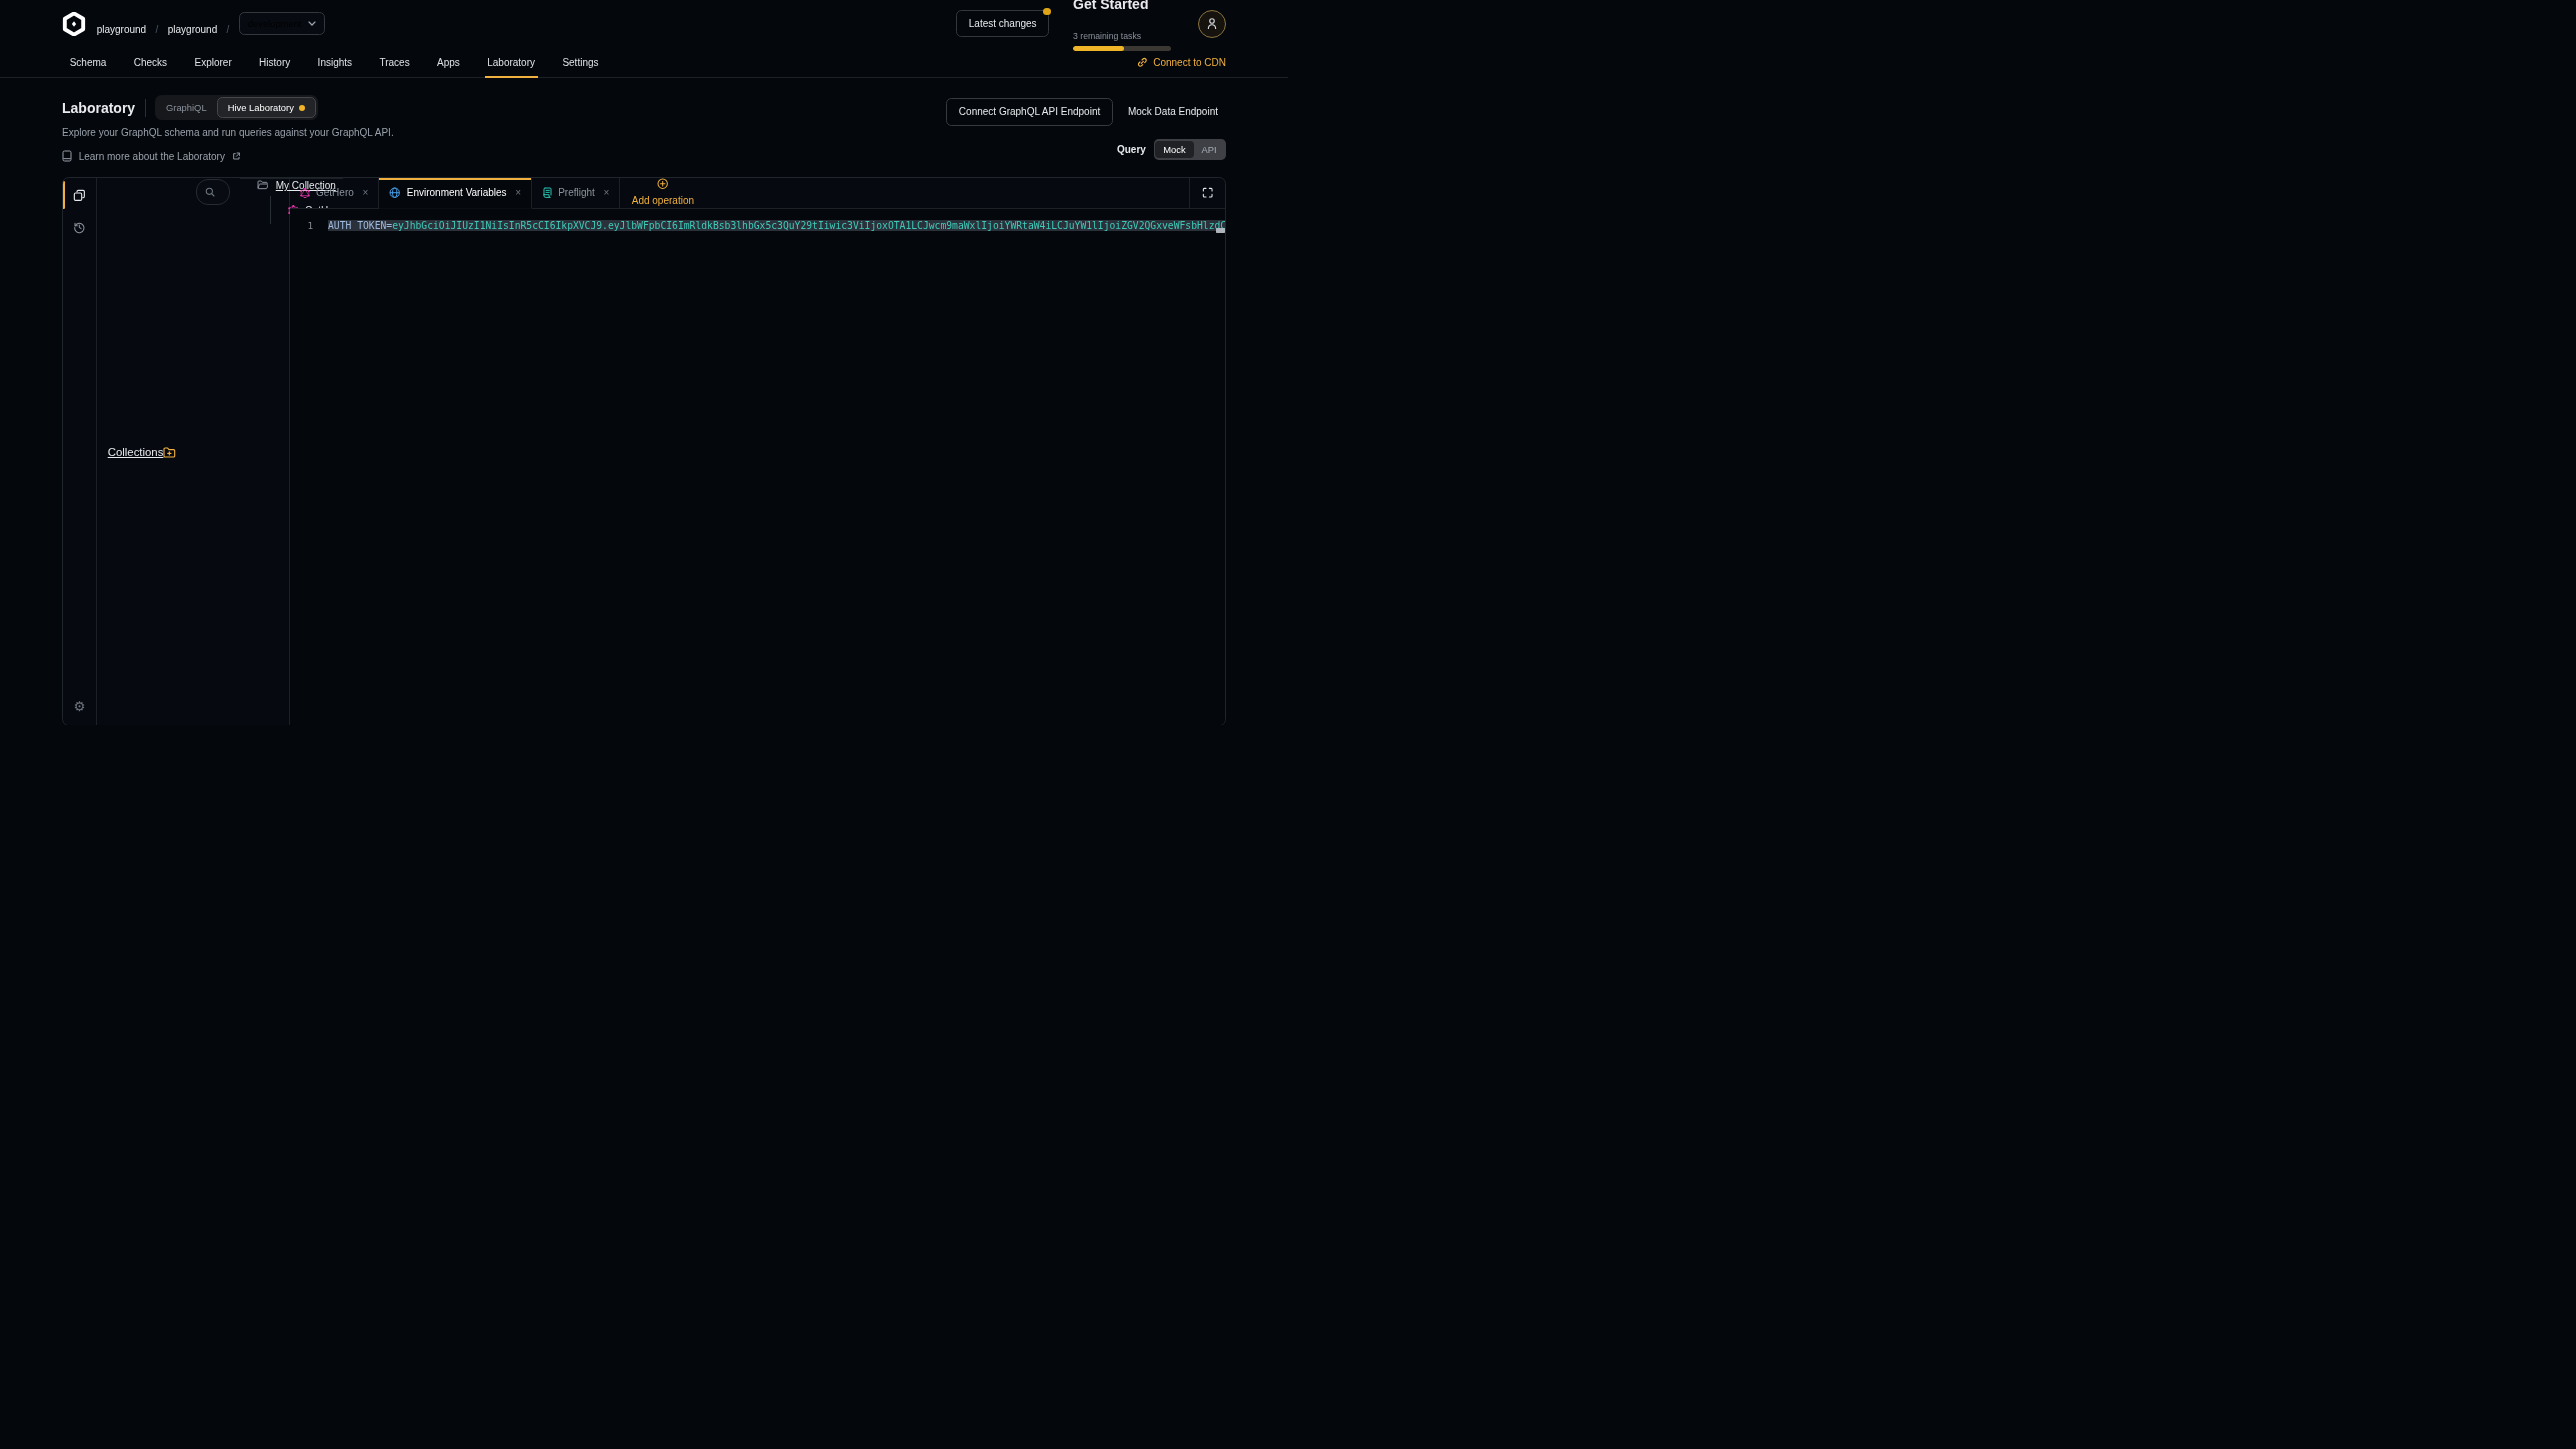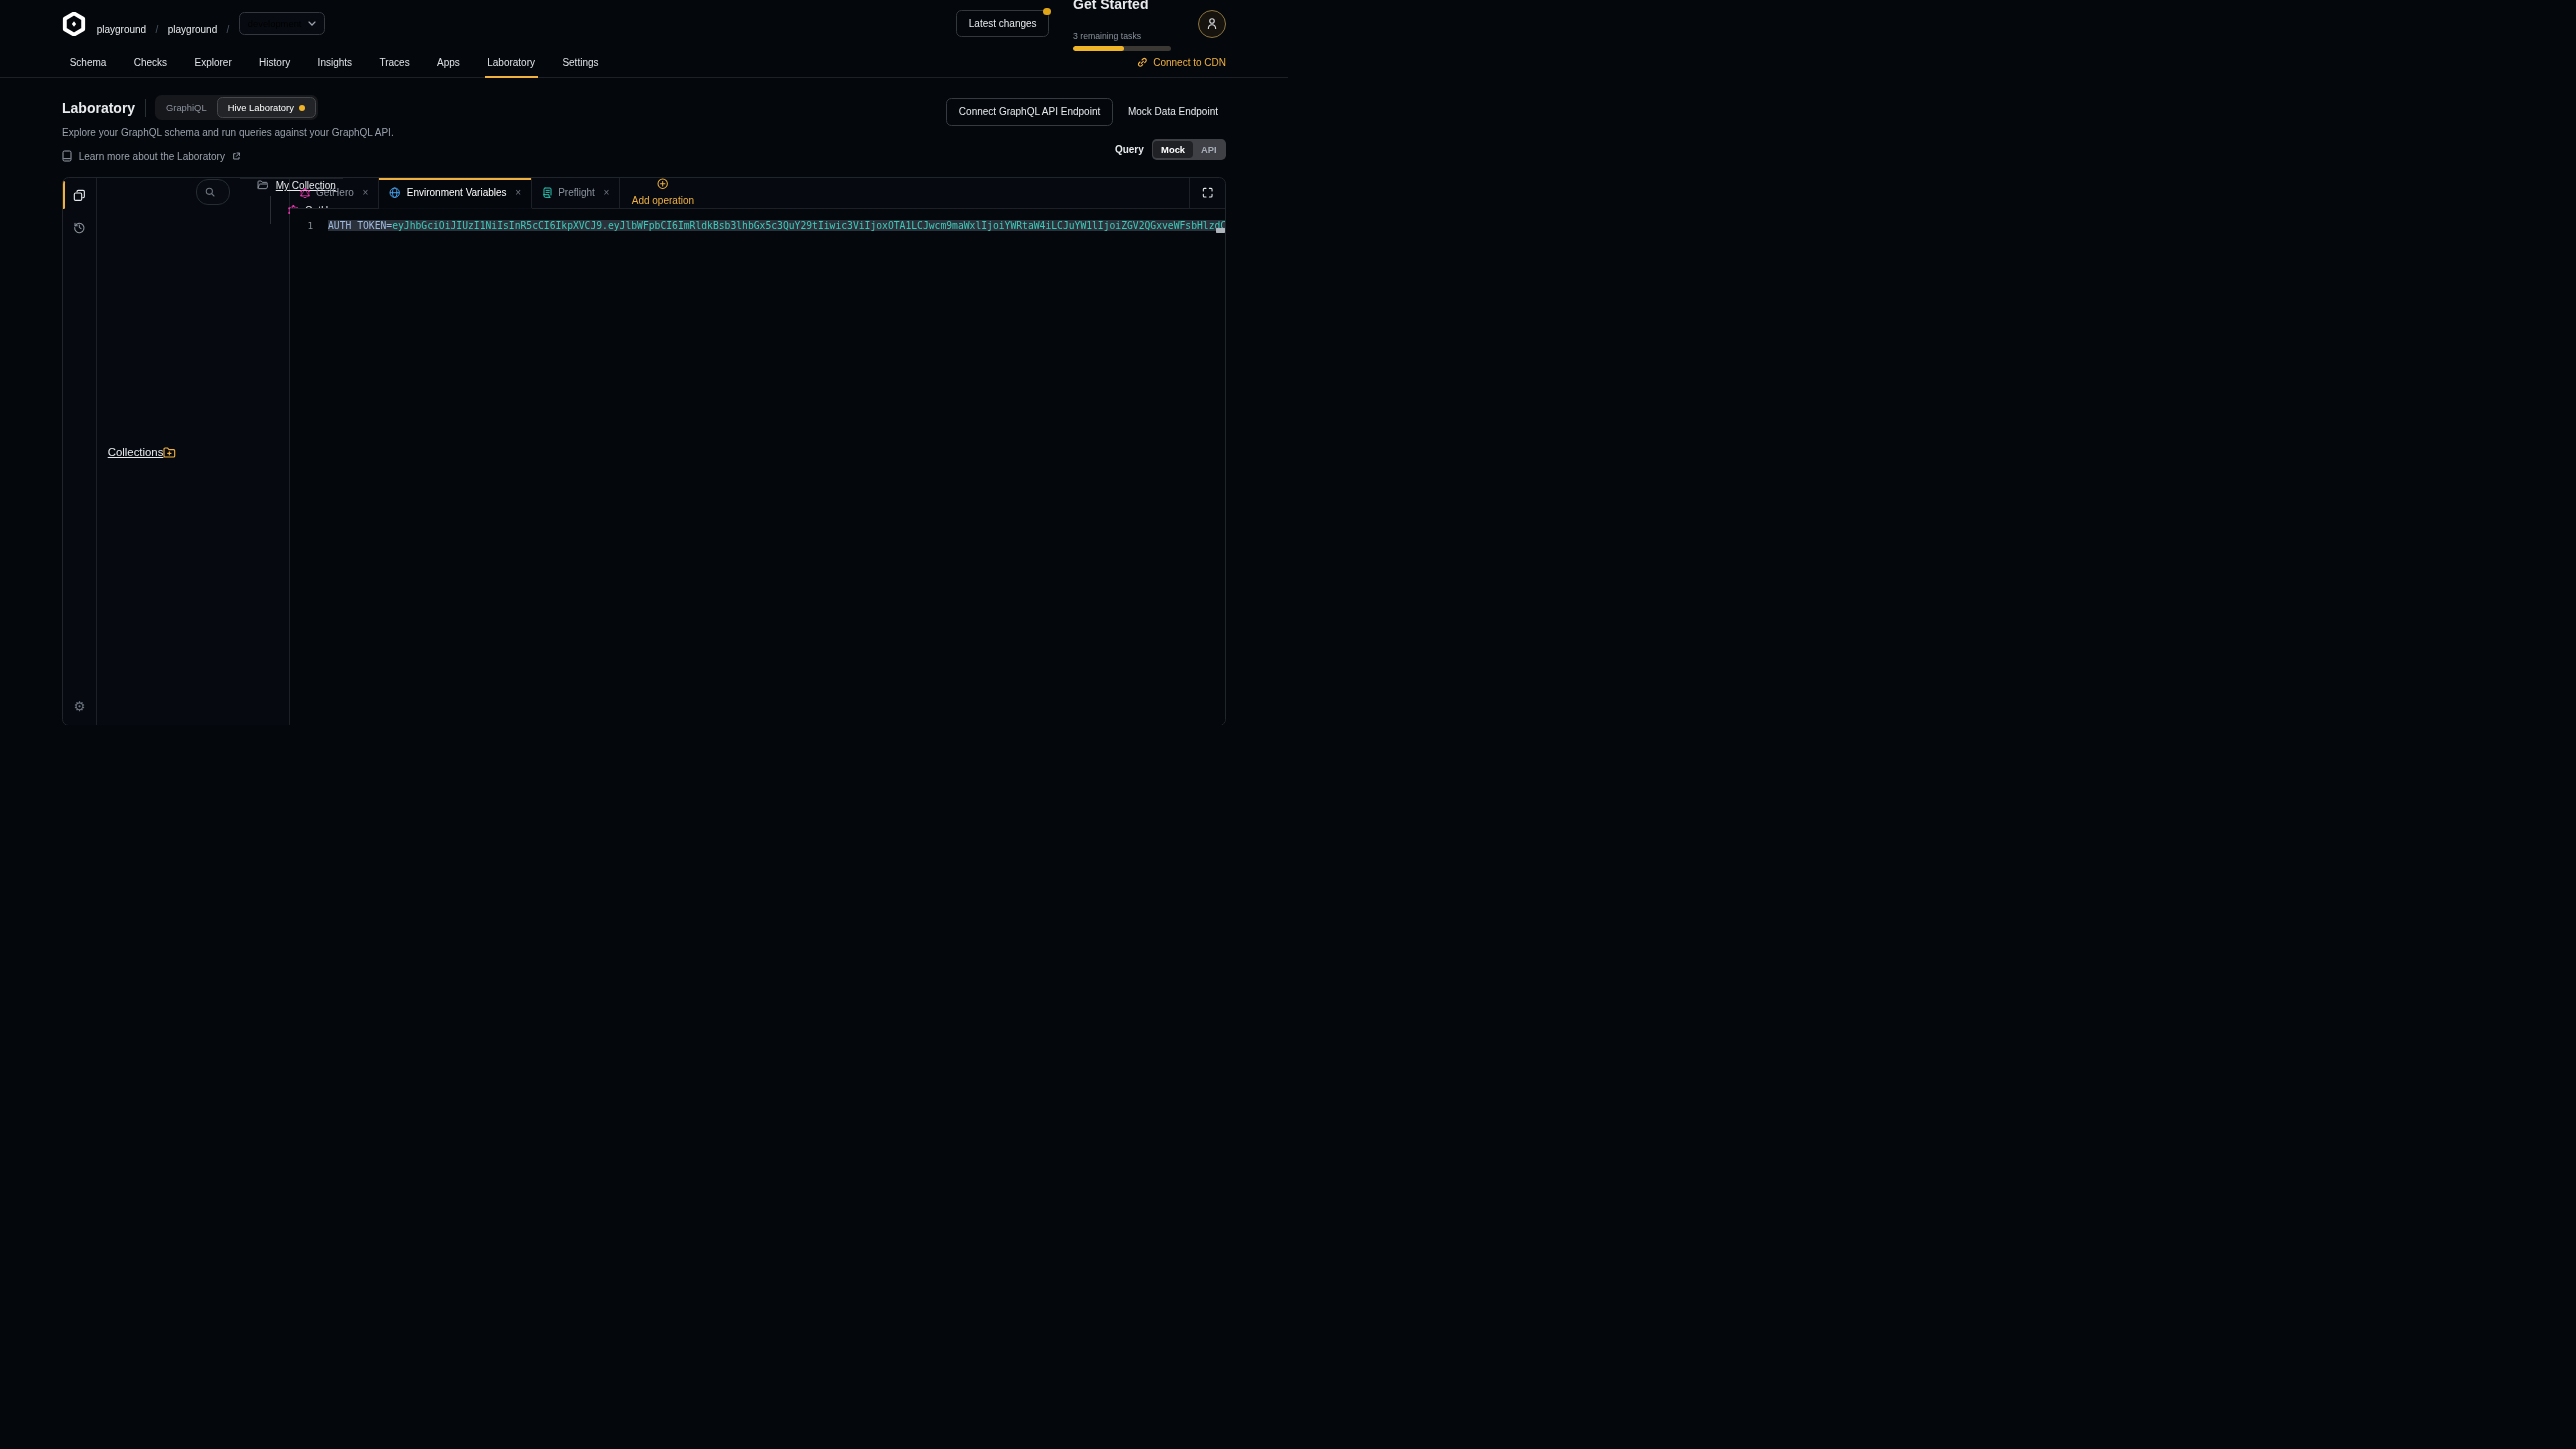--- a/index.html
+++ b/index.html
@@ -51,21 +51,21 @@
   .lab-desc{margin-top:6.7px; color:#9aa1ab; font-size:10px;}
   .learn-more{margin-top:12px; display:flex; align-items:center; gap:6.7px; color:#9aa1ab; cursor:pointer; font-size:10px;}
   .lab-right{display:flex; flex-direction:column; align-items:flex-end; gap:13.4px; padding-top:2.7px;}
   .endpoint-row{display:flex; gap:6.7px;}
   .btn-outline{border:0.7px solid #363b42; background:transparent; color:var(--text); font-size:10px; font-weight:500;
     border-radius:5.4px; padding:7.4px 12px; cursor:pointer; font-family:inherit;}
   .btn-ghost{border:none; background:transparent; color:var(--text); font-size:10px; font-weight:500; padding:7.4px 8px; cursor:pointer; font-family:inherit;}
   .query-row{display:flex; align-items:center; gap:8px;}
   .query-label{font-weight:700; font-size:10px;}
   .seg{display:flex; background:#3e4046; border-radius:4.7px; padding:1.3px; overflow:hidden;}
-  .seg-opt{padding:3.4px 8px; font-size:9.4px; color:#a6adb6; cursor:pointer; border-radius:4px;font-weight:bold;}
+  .seg-opt{padding:3.4px 8px; font-size:9.4px; color:#a6adb6; cursor:pointer; border-radius:4px;}
   .seg-opt.active{background:#1f2125; color:#fff;}
 
   
   .panel{margin:14.8px 62px 0 62px; height:549px; border:0.7px solid var(--border); border-radius:6.7px;
     display:flex; background:var(--panel); overflow:hidden;}
   .rail{width:34px; border-right:0.7px solid #1d2127; display:flex; flex-direction:column; align-items:center; padding:1.3px 0 10.7px 0;}
   .rail-btn{position:relative; width:100%; height:32px; display:flex; align-items:center; justify-content:center; cursor:pointer;}
   .rail-btn.active::before{content:""; position:absolute; left:0; top:2px; bottom:2px; width:2px; background:var(--accent); border-radius:0 1.3px 1.3px 0;}
   .rail-spacer{flex:1;}
   .gear{color:#6f7680; font-size:13.4px; cursor:pointer;}

